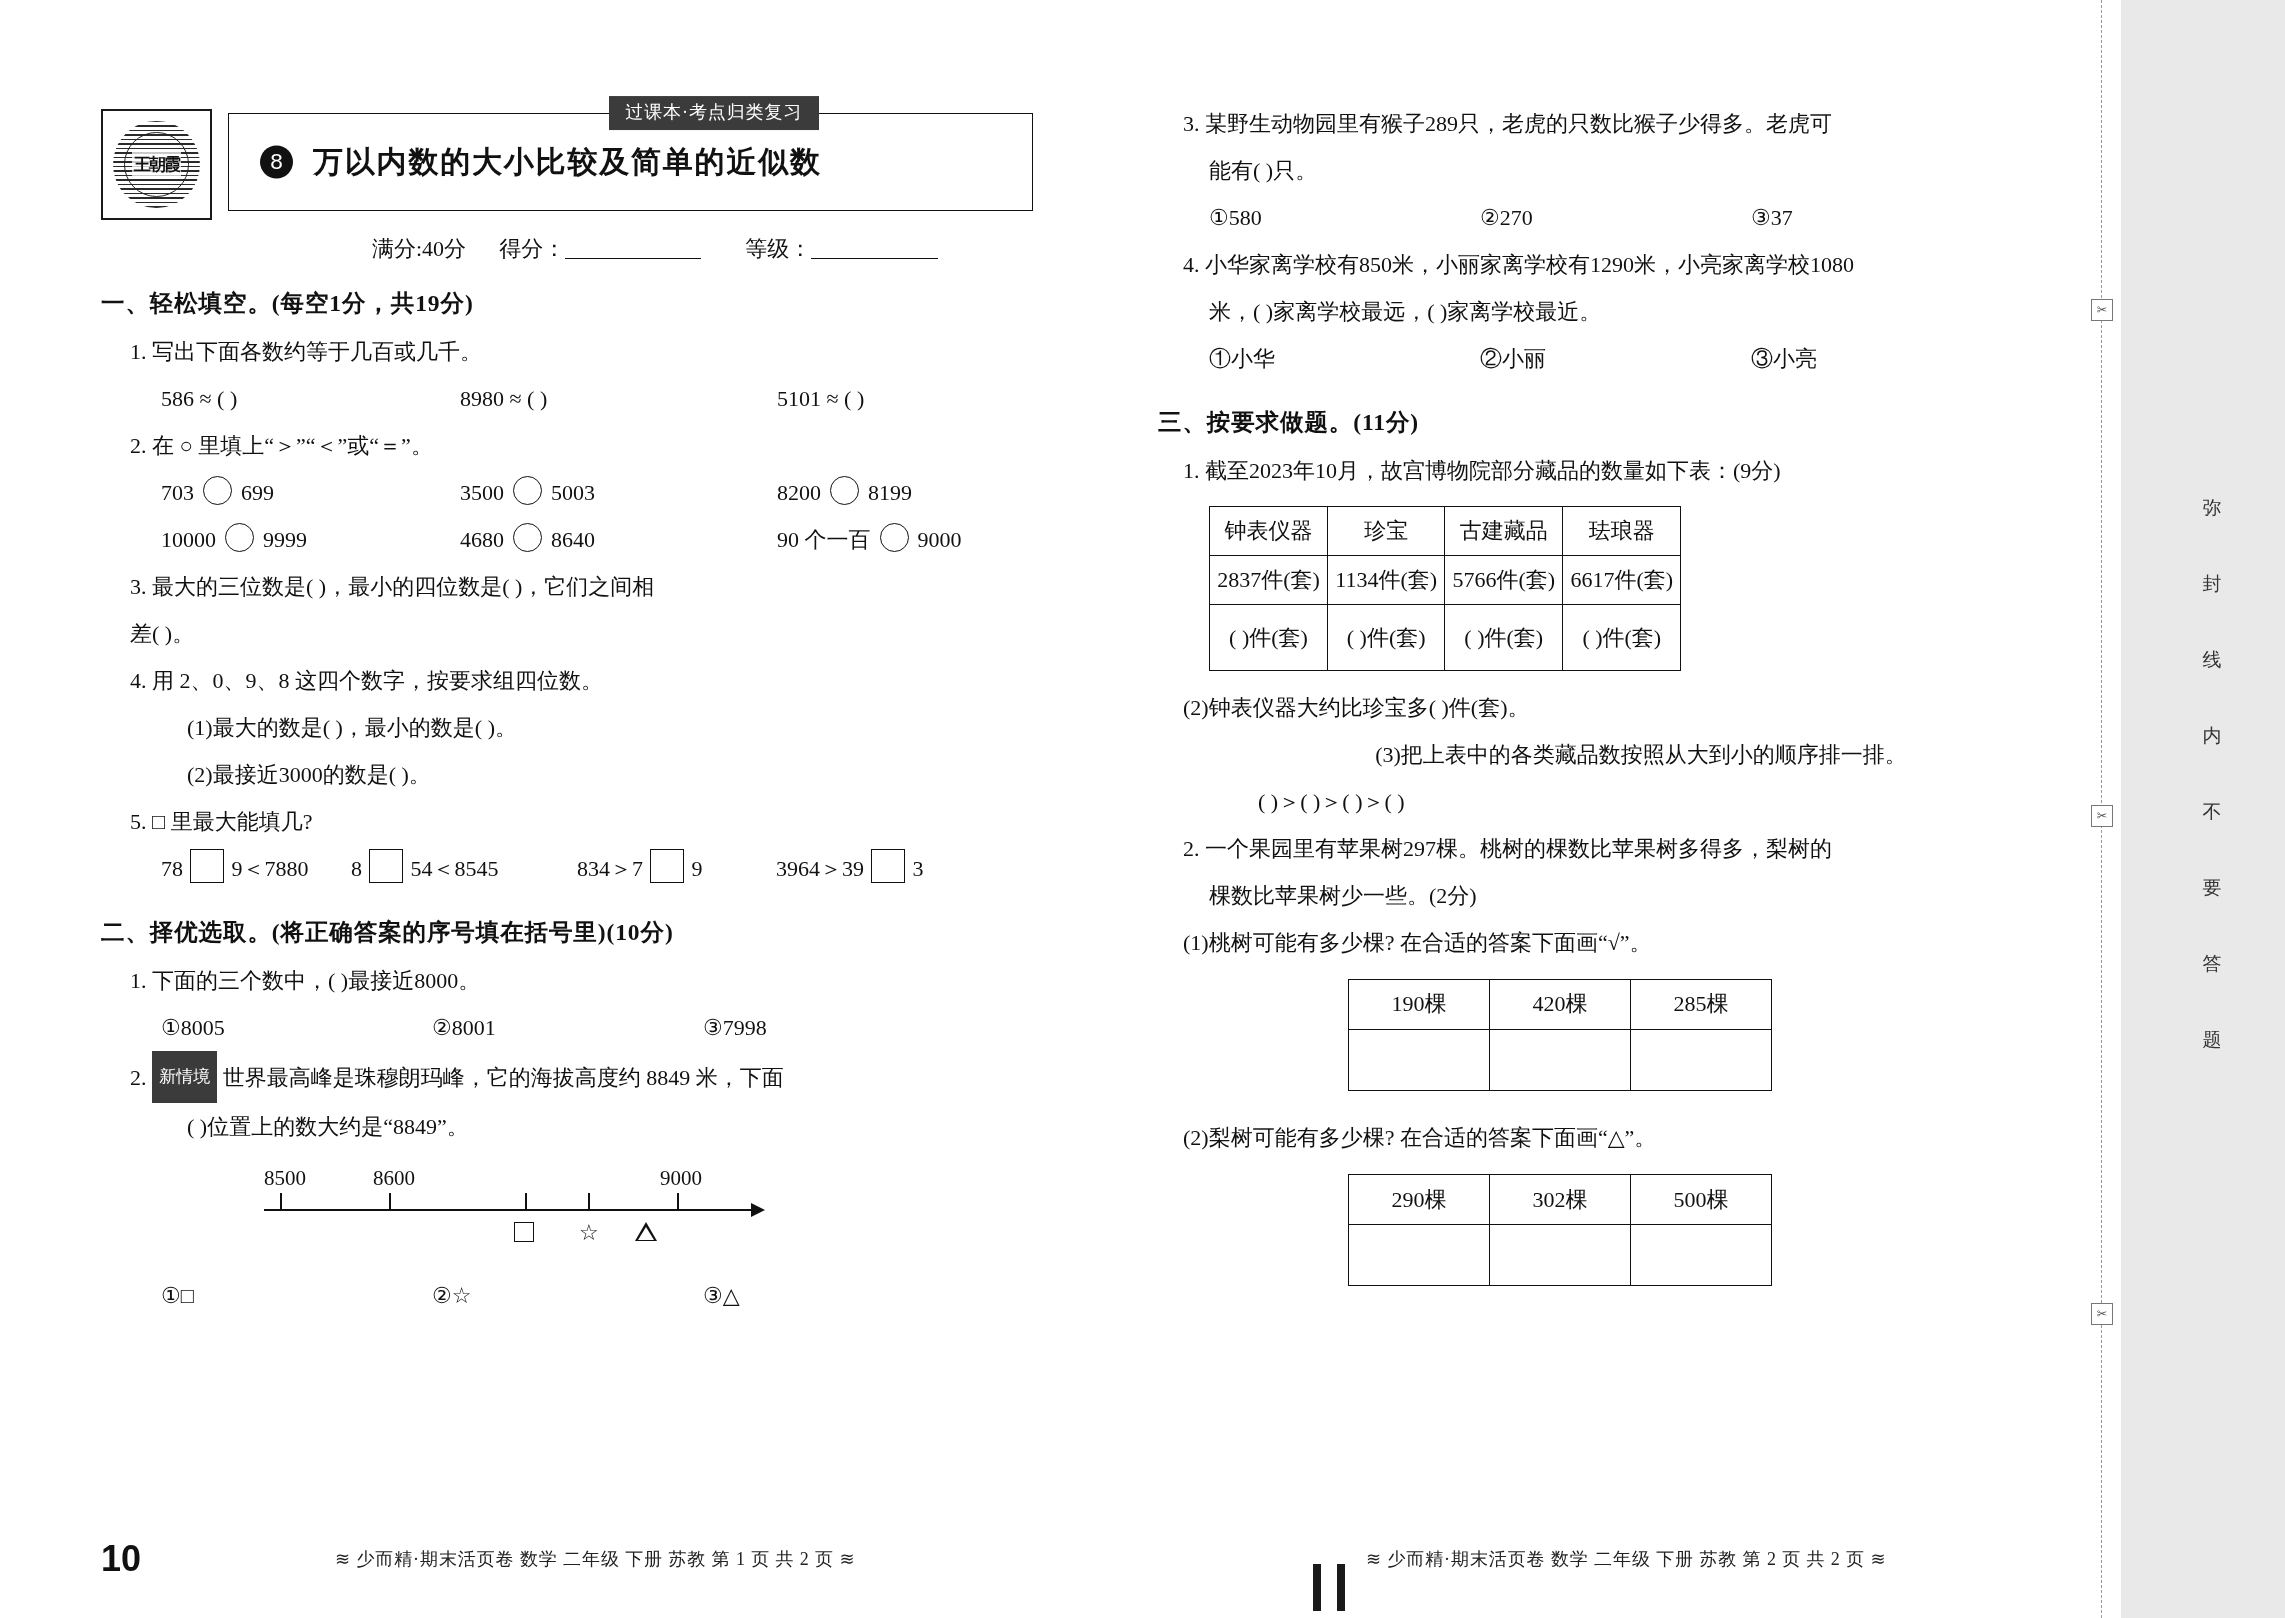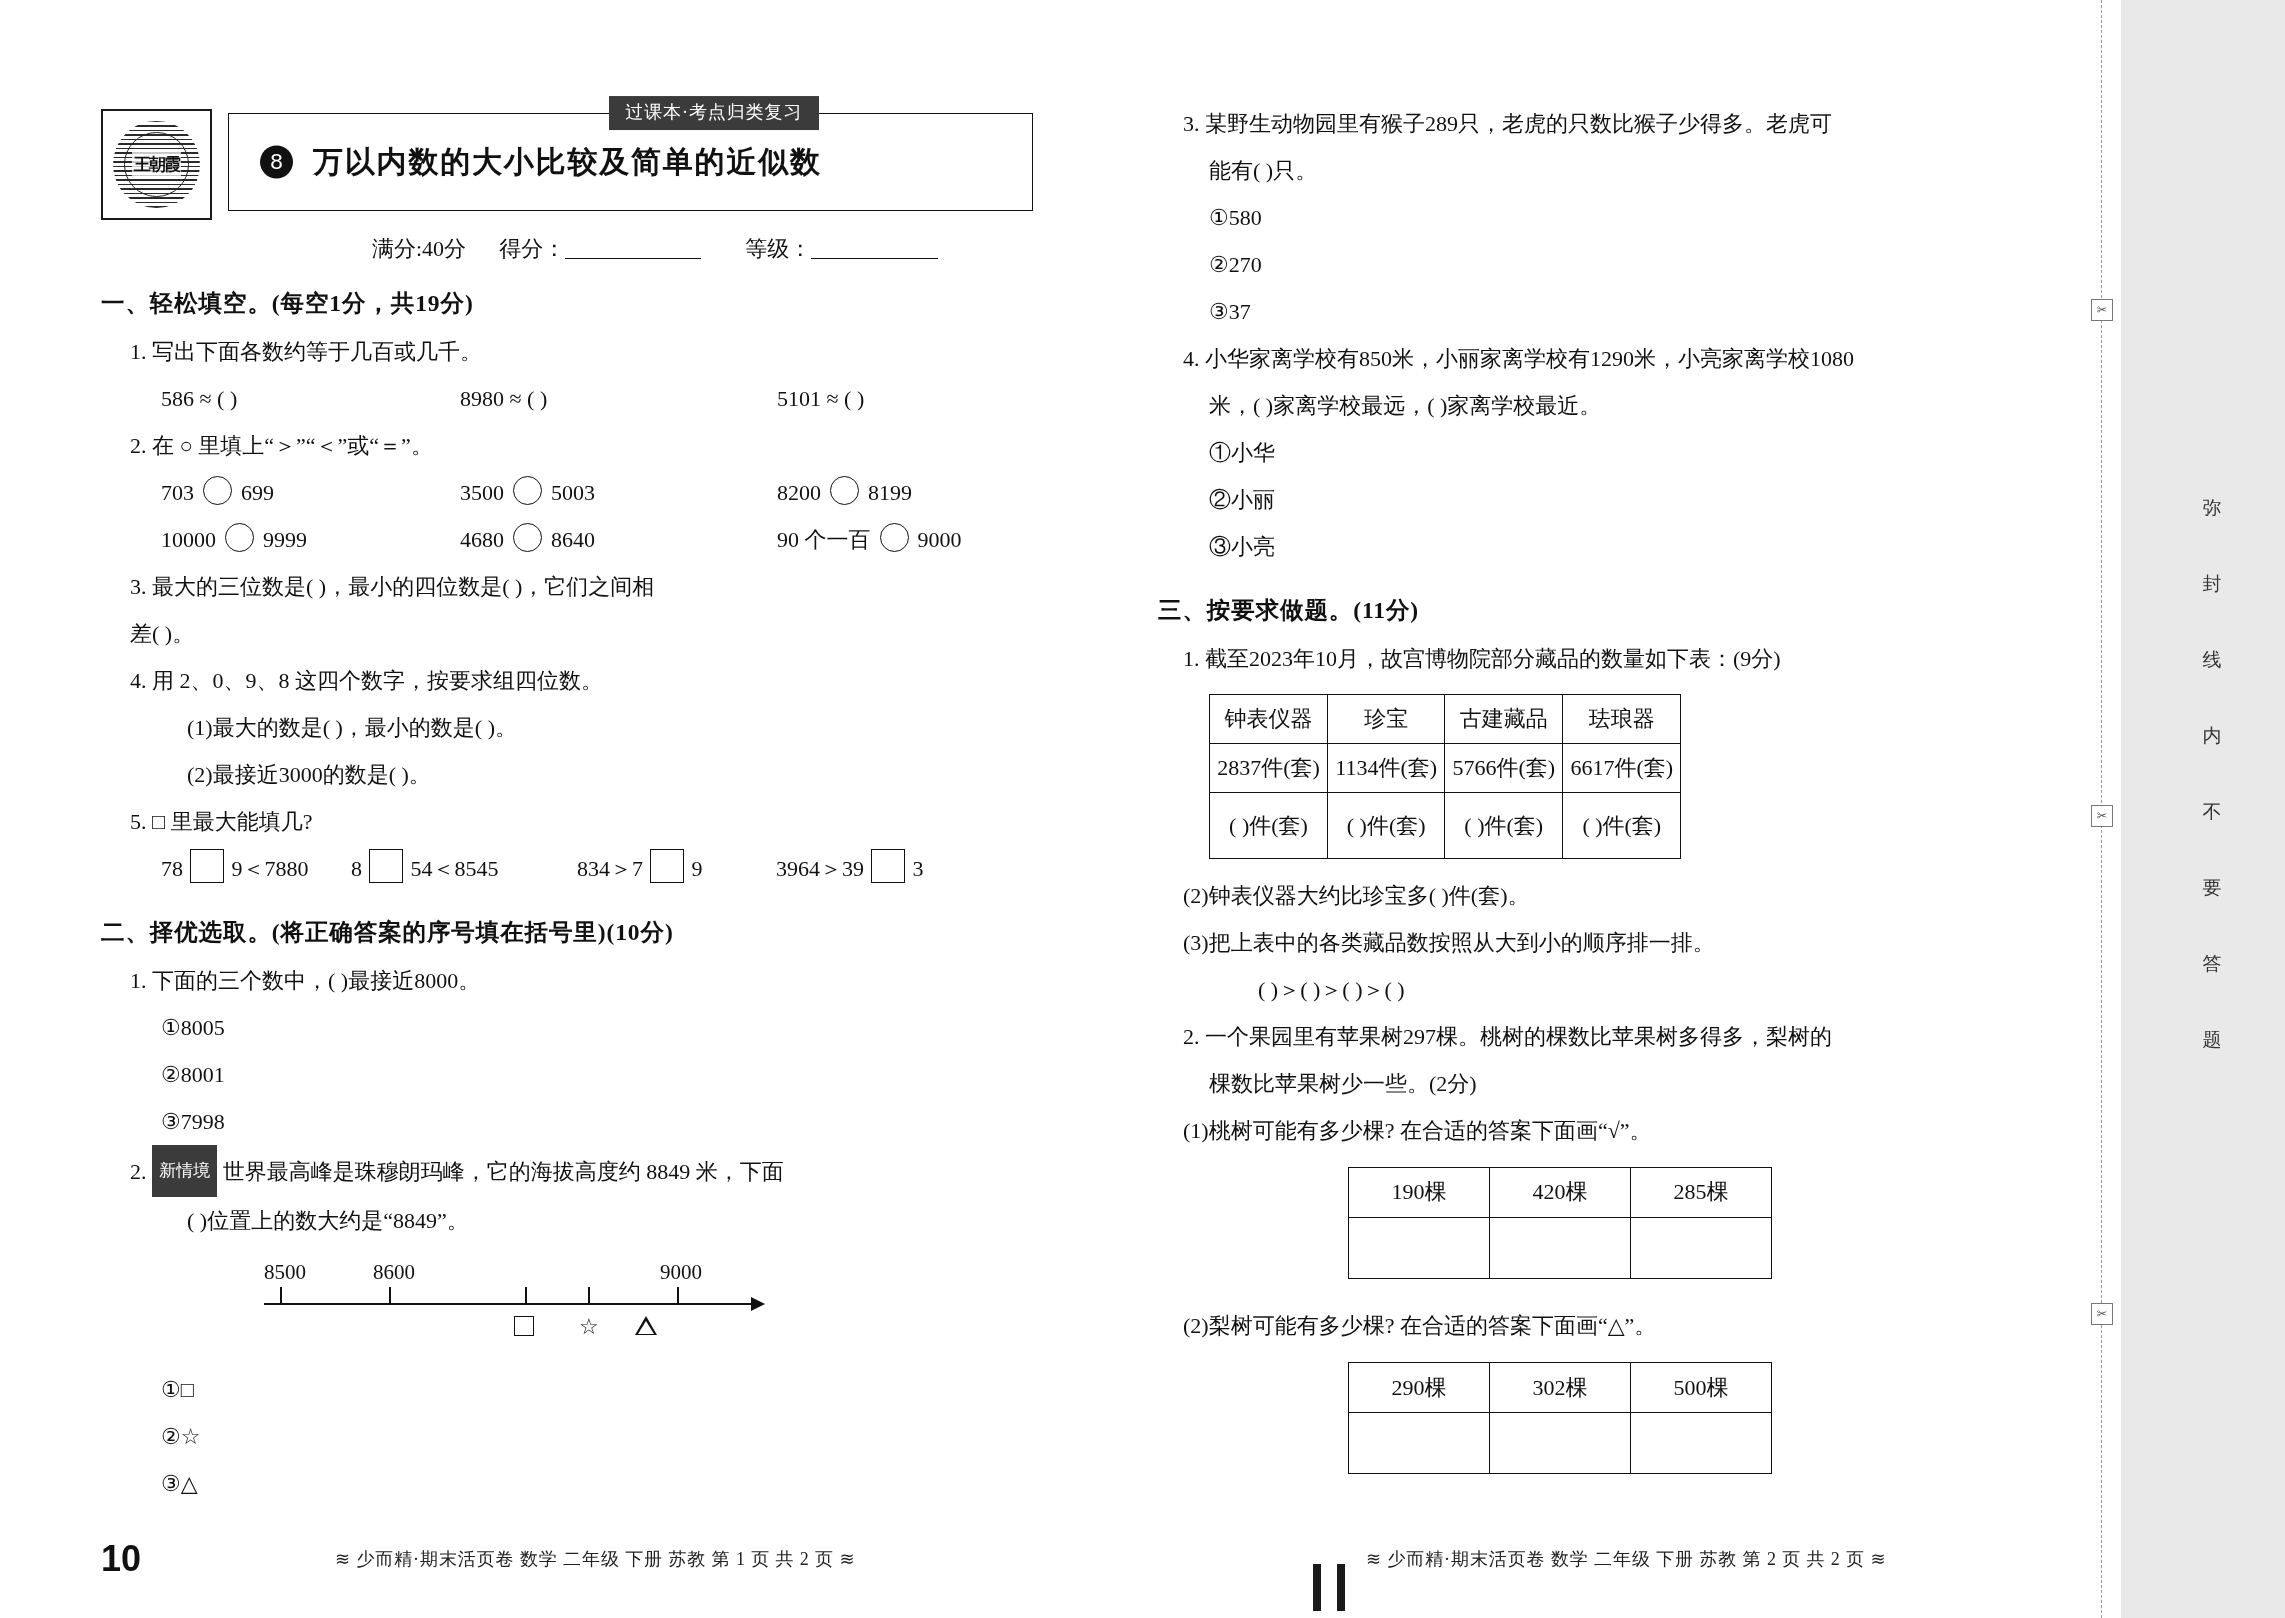--- a/index.html
+++ b/index.html
@@ -193,21 +193,20 @@
     font-size: 17px;
     padding: 2.7px 7.2px;
     margin-right: 5.4px;
     vertical-align: 2.7px;
   }
   .opt-row {
     display: flex;
     font-size: 22px;
     line-height: 47px;
     margin-left: 60px;
-    flex-direction: column;
   }
   .opt-row > div { width: 271px; }
 
   
   .numline-wrap {
     margin-left: 163px;
     margin-top: 16.3px;
     position: relative;
     width: 525px; height: 100px;
   }
@@ -496,21 +495,21 @@
       <tr class="tbl-fill">
         <td class="tall">(          )件(套)</td>
         <td class="tall">(          )件(套)</td>
         <td class="tall">(          )件(套)</td>
         <td class="tall">(          )件(套)</td>
       </tr>
     </tbody>
       </table>
 
     <div class="sub" style="margin-left:25px;margin-top:12.7px;">(2)钟表仪器大约比珍宝多(          )件(套)。</div>
-    <div class="sub" style="margin-left:25px;">(3)把上表中的各类藏品数按照从大到小的顺序排一排。</div>
+    <div class="sub" style="margin-left:25px;text-align:center;">(3)把上表中的各类藏品数按照从大到小的顺序排一排。</div>
     <div class="sub" style="margin-left:100px;">(          )＞(          )＞(          )＞(          )</div>
 
     <div class="q indent0" style="margin-left:25px;">2. 一个果园里有苹果树297棵。桃树的棵数比苹果树多得多，梨树的</div>
     <div class="sub" style="margin-left:51px;">棵数比苹果树少一些。(2分)</div>
     <div class="sub" style="margin-left:25px;">(1)桃树可能有多少棵? 在合适的答案下面画“√”。</div>
 
     <table class="answer-tbl">
       <tbody>
           <tr>
         <td>190棵</td>

